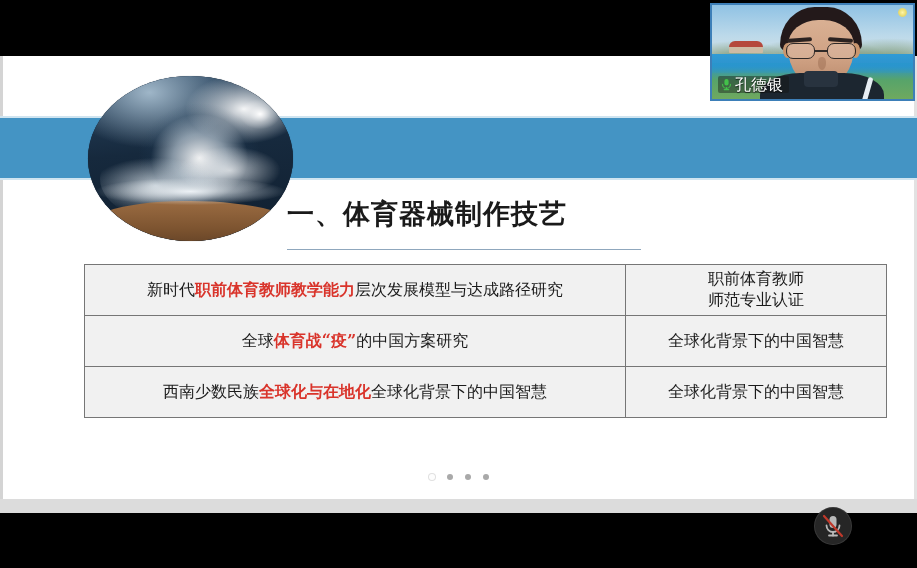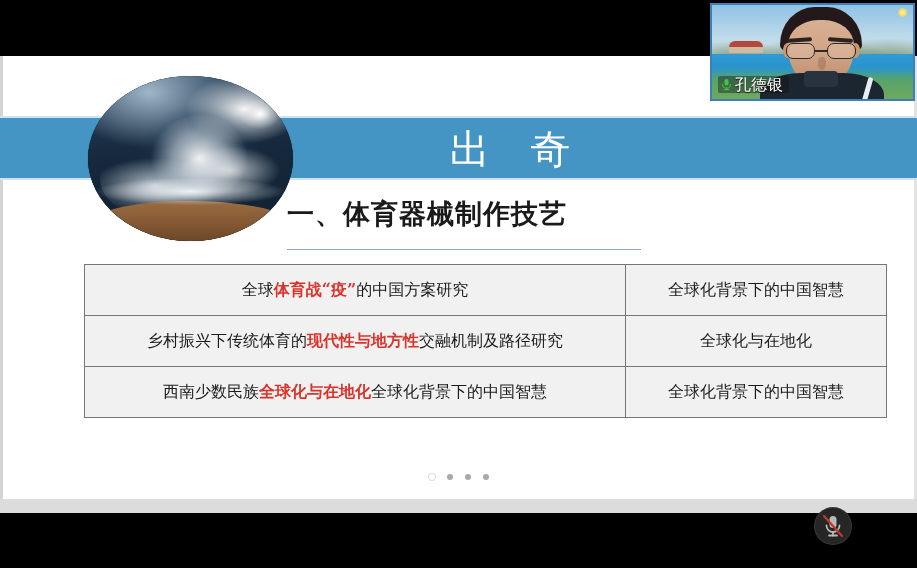--- a/index.html
+++ b/index.html
@@ -453,47 +453,47 @@
 <div id="app">
 
   <div id="slide">
     <div id="slide-edge-left"></div>
     <div id="slide-edge-right"></div>
 
     <div class="banner-hair-top"></div>
     <div class="banner"></div>
     <div class="banner-hair-bottom"></div>
 
-    <div class="slide-title">出 奇</div>
 
     <div class="wave-circle">
       <div class="wave-sky"></div>
       <div class="wave-crest"></div>
       <div class="wave-barrel"></div>
       <div class="wave-foam-swirl"></div>
       <div class="wave-sparkle"></div>
       <div class="wave-sand"></div>
       <div class="wave-sand-foam"></div>
     </div>
 
     <div class="subtitle">一、体育器械制作技艺</div>
     <div class="subtitle-rule"></div>
 
     <table class="topic-table">
       <tbody>
           <tr>
+            <td class="col-left"><span>新时代</span><span class="hl">职前体育教师教学能力</span><span>层次发展模型与达成路径研究</span></td>
+            <td class="col-right">
+              <span class="rt-line">职前体育教师</span>
+              <span class="rt-line">师范专业认证</span>
+            </td>
+          </tr>
+          <tr>
             <td class="col-left"><span>全球</span><span class="hl">体育战“疫”</span><span>的中国方案研究</span></td>
             <td class="col-right">
               <span class="rt-line">全球化背景下的中国智慧</span>
-            </td>
-          </tr>
-          <tr>
-            <td class="col-left"><span>乡村振兴下传统体育的</span><span class="hl">现代性与地方性</span><span>交融机制及路径研究</span></td>
-            <td class="col-right">
-              <span class="rt-line">全球化与在地化</span>
             </td>
           </tr>
           <tr>
             <td class="col-left"><span>西南少数民族</span><span class="hl">全球化与在地化</span><span>全球化背景下的中国智慧</span></td>
             <td class="col-right">
               <span class="rt-line">全球化背景下的中国智慧</span>
             </td>
           </tr>
         </tbody>
     </table>

